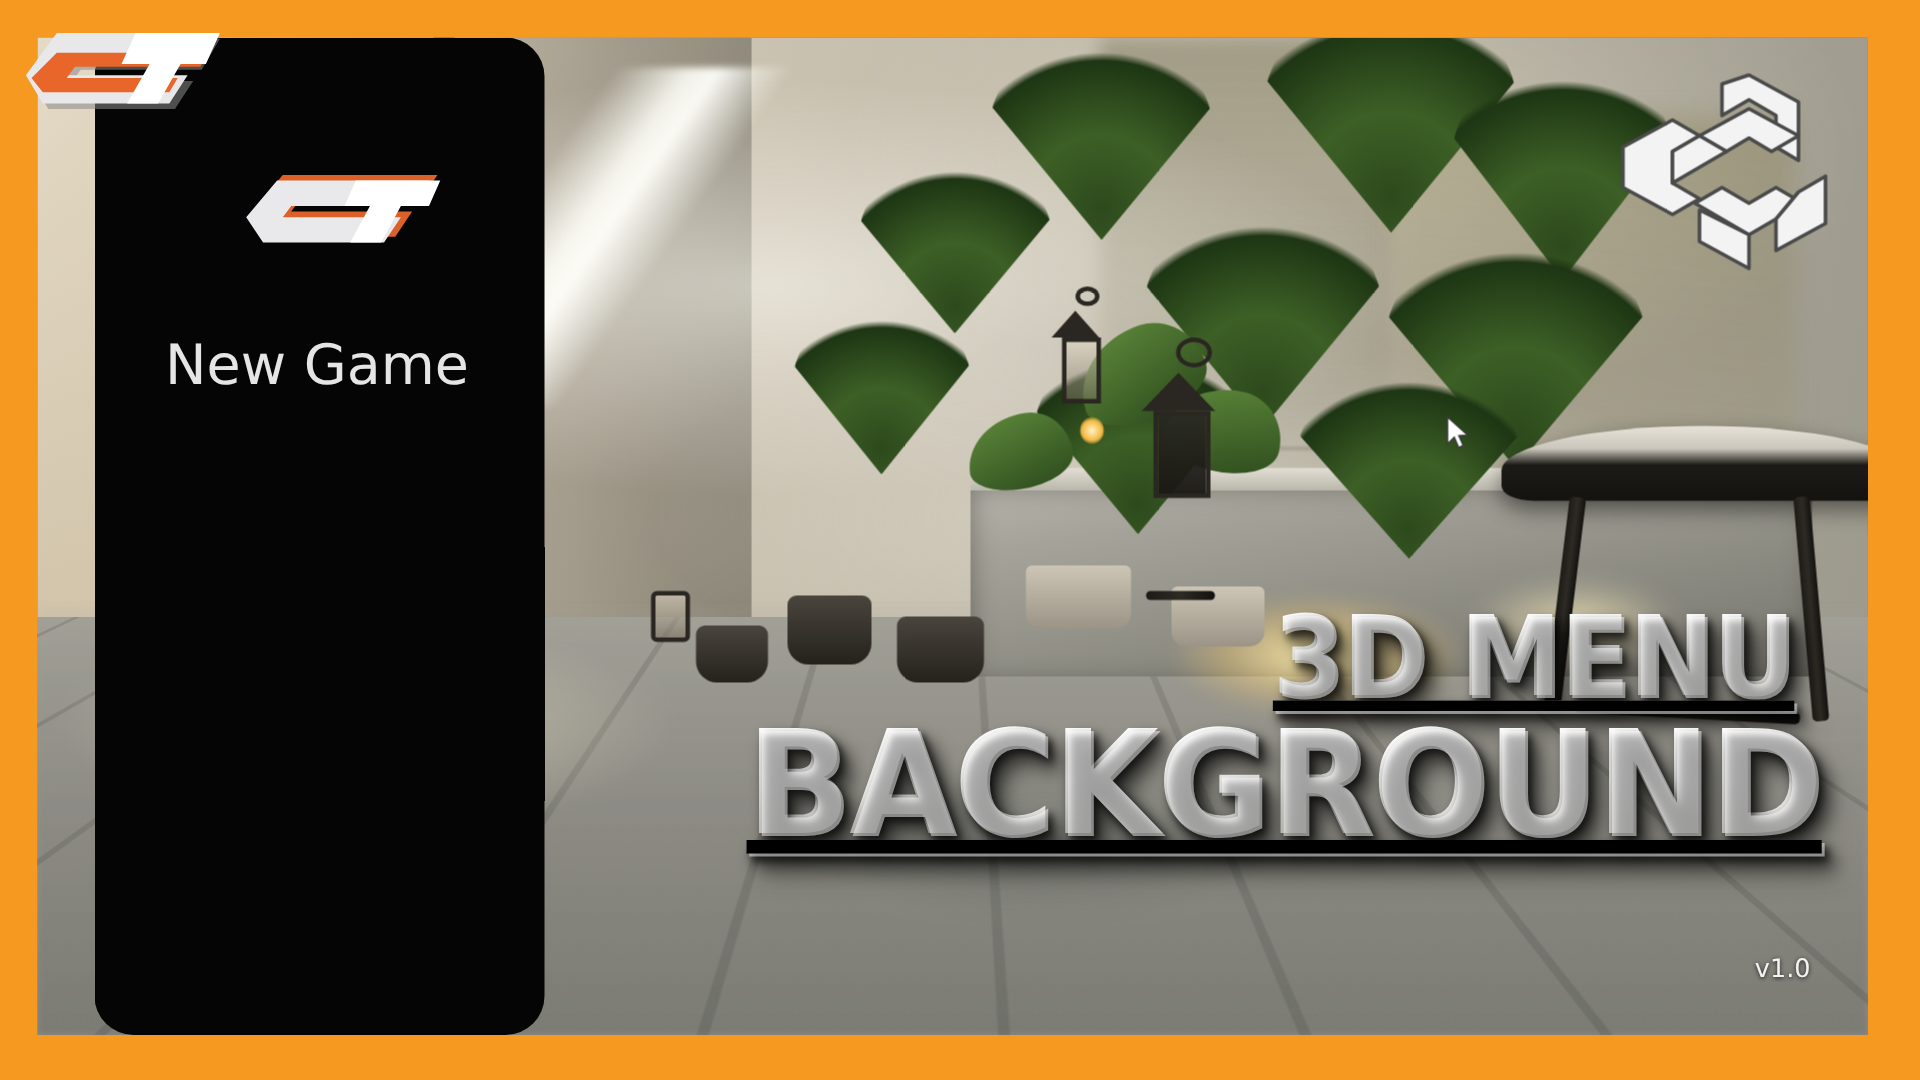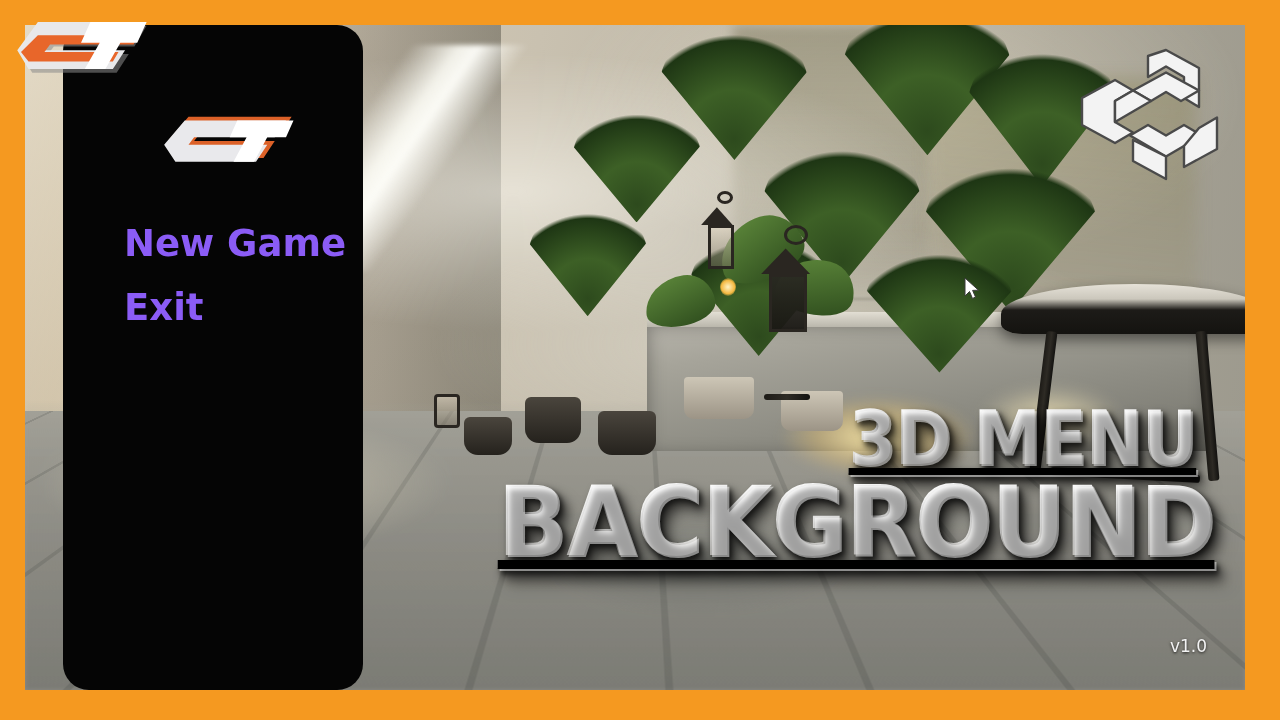--- a/index.html
+++ b/index.html
@@ -209,26 +209,25 @@
   #menu-logo {
     position: absolute; left: 88px; top: 78px;
     width: 150px; height: 76px;
   }
   #menu-list {
     position: absolute; left: 47px; top: 200px; width: 240px;
   }
   .menu-item {
     display: block; width: 100%; text-align: left;
     background: transparent; border: 0; padding: 0;
-    color: #8b5cf6;
+    color: #e5e5e5;
     font-family: "DejaVu Sans", sans-serif;
-    font-size: 37px; font-weight: 700; line-height: 1;
+    font-size: 37px; font-weight: 400; line-height: 1;
     margin-bottom: 27px;
     cursor: pointer;
-    margin-left: 14px;
   }
   #menu-hints {
     position: absolute; left: 47px; bottom: 38px;
     display: flex; align-items: center; gap: 22px;
   }
   .hint { display: flex; align-items: center; gap: 8px; }
   .hint-label {
     color: #f0f0f0;
     font-family: "DejaVu Sans", sans-serif;
     font-size: 19px;
@@ -349,21 +348,20 @@
       <svg id="menu-logo" viewBox="0 0 160 80">
         <g>
           <path d="M30 58 L120 58 L132 40 L46 40 L52 32 L138 32 L150 14 L40 14 L18 40 Z" fill="#e8662a" opacity=".95"></path>
           <path d="M26 62 L112 62 L124 44 L40 44 L46 36 L132 36 L144 18 L36 18 L14 44 Z" fill="#e9e9ec"></path>
           <path d="M92 18 L152 18 L144 36 L124 36 L110 62 L88 62 L102 36 L84 36 Z" fill="#ffffff"></path>
         </g>
       </svg>
 
       <div id="menu-list">
         <button class="menu-item">New Game</button>
-        <button class="menu-item">Exit</button>
       </div>
 
 
     </div>
 
   </div>
 
   <svg id="brand-logo" viewBox="0 0 160 90">
     <g>
       <path d="M28 66 L118 66 L131 46 L45 46 L51 38 L137 38 L150 16 L38 16 L16 46 Z" fill="#8a8a8a" opacity=".55"></path>

